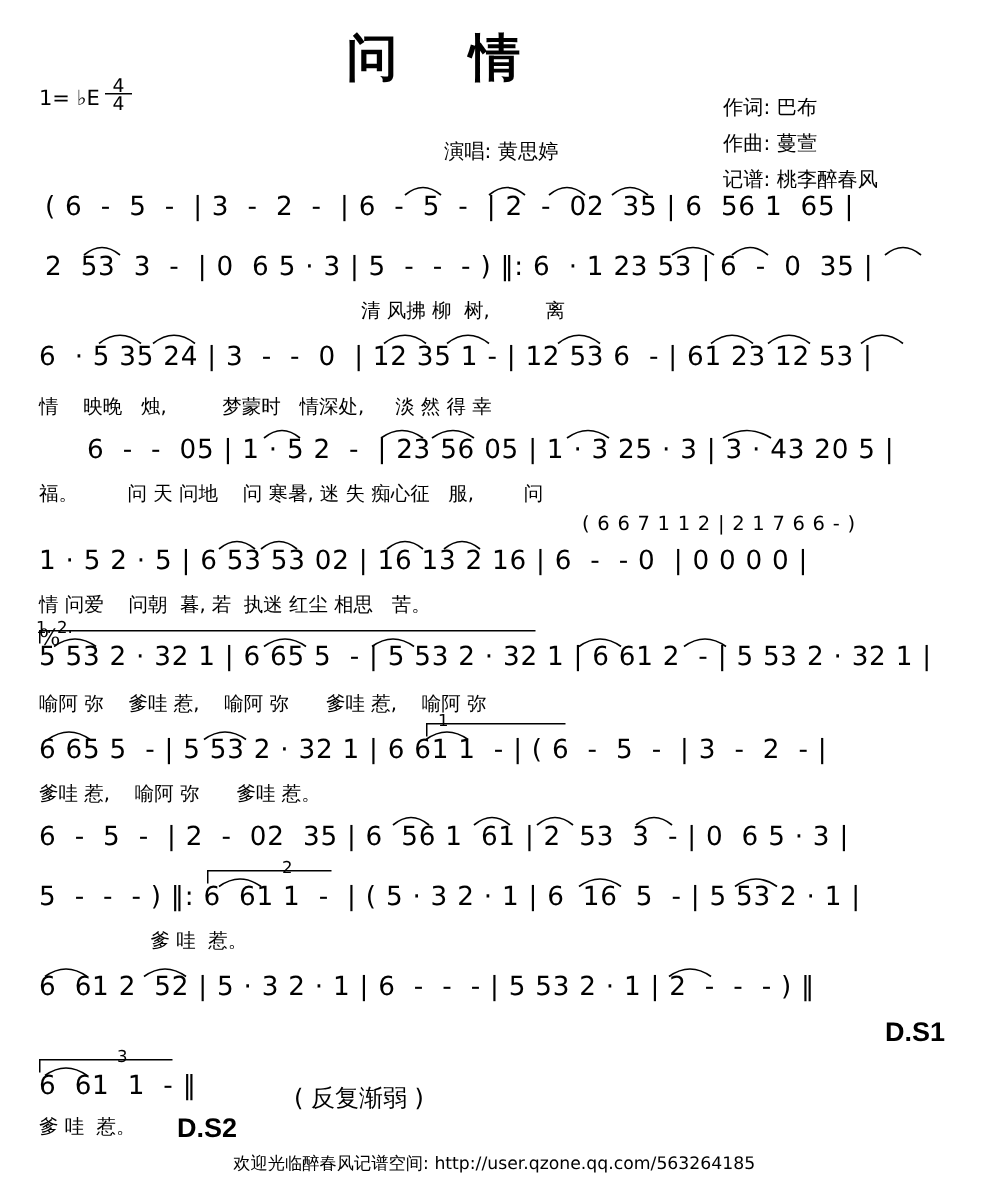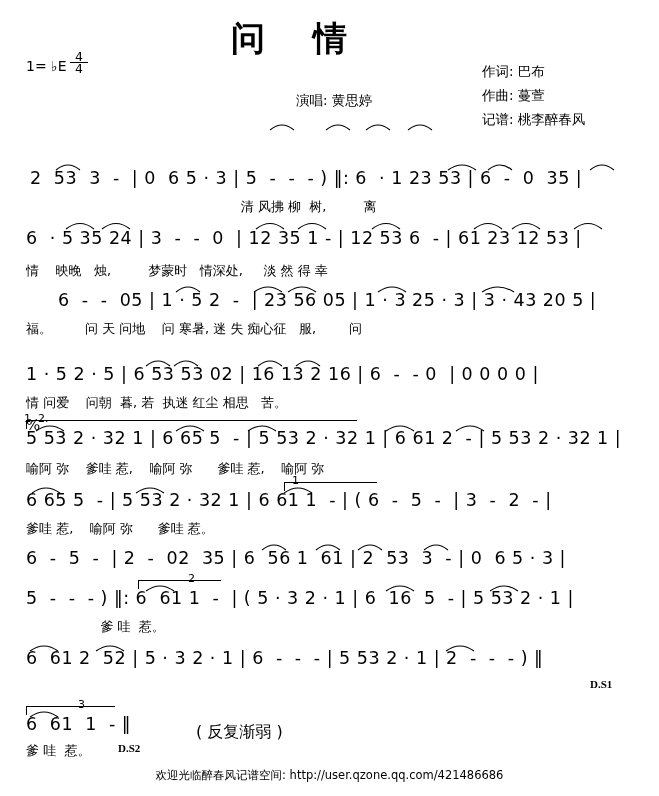--- a/index.html
+++ b/index.html
@@ -82,22 +82,22 @@
     position: absolute;
     left: 0;
     top: 768px;
     width: 659px;
     text-align: center;
     font-size: 11.5px;
     font-family: "DejaVu Sans", sans-serif;
   }
   .dsmark {
     position: absolute;
-    font-family: Liberation Serif, serif;
-    font-size: 11px;
+    font-family: Liberation Sans, sans-serif;
+    font-size: 18px;
     font-weight: bold;
   }
   .repeatlabel {
     position: absolute;
     font-family: "DejaVu Sans", sans-serif;
     font-size: 11px;
   }
   .bracket {
     position: absolute;
     border-top: 1.4px solid #000;
@@ -123,20 +123,21 @@
   <div class="meter">
     <span class="num">4</span>
     <span class="den">4</span>
   </div>
 
   <div class="credit" style="left:296px; top:63px;margin-top:29px;">演唱: 黄思婷</div>
   <div class="credit" style="left:482px; top:63px;">作词: 巴布</div>
   <div class="credit" style="left:482px; top:87px;">作曲: 蔓萱</div>
   <div class="credit" style="left:482px; top:111px;">记谱: 桃李醉春风</div>
 
+  <div class="notes" style="left:30px; top:128px;">( 6  -  5  -  | 3  -  2  -  | 6  -  5  -  | 2  -  02  35 | 6  56 1  65 |</div>
   <svg style="position:absolute;left:30px;top:118px;" width="600" height="16">
     <path d="M240 12 Q252 2 264 12" stroke="#000" fill="none" stroke-width="1.1"></path>
     <path d="M296 12 Q308 2 320 12" stroke="#000" fill="none" stroke-width="1.1"></path>
     <path d="M336 12 Q348 2 360 12" stroke="#000" fill="none" stroke-width="1.1"></path>
     <path d="M378 12 Q390 2 402 12" stroke="#000" fill="none" stroke-width="1.1"></path>
   </svg>
 
   <div class="notes" style="left:30px; top:168px;">2  53  3  -  | 0  6 5 · 3 | 5  -  -  - ) ‖: 6  · 1 23 53 | 6  -  0  35 |</div>
   <div class="lyrics" style="left:30px; top:198px;">                                                   清 风拂 柳  树,         离</div>
   <svg style="position:absolute;left:30px;top:158px;" width="600" height="16">
@@ -162,20 +163,21 @@
   <div class="notes" style="left:26px; top:290px;margin-left:32px;">6  -  -  05 | 1 · 5 2  -  | 23 56 05 | 1 · 3 25 · 3 | 3 · 43 20 5 |</div>
   <div class="lyrics" style="left:26px; top:320px;">福。        问 天 问地    问 寒暑, 迷 失 痴心征   服,        问</div>
   <svg style="position:absolute;left:26px;top:280px;" width="610" height="16">
     <path d="M150 12 Q162 2 174 12" stroke="#000" fill="none" stroke-width="1.1"></path>
     <path d="M228 12 Q242 2 256 12" stroke="#000" fill="none" stroke-width="1.1"></path>
     <path d="M262 12 Q276 2 290 12" stroke="#000" fill="none" stroke-width="1.1"></path>
     <path d="M352 12 Q366 2 380 12" stroke="#000" fill="none" stroke-width="1.1"></path>
     <path d="M456 12 Q472 2 488 12" stroke="#000" fill="none" stroke-width="1.1"></path>
   </svg>
 
+  <div class="notes tiny" style="left:388px; top:342px; font-size:13px;">( 6 6 7 1 1 2 | 2 1 7 6 6 - )</div>
   <div class="notes" style="left:26px; top:364px;">1 · 5 2 · 5 | 6 53 53 02 | 16 13 2 16 | 6  -  - 0  | 0 0 0 0 |</div>
   <div class="lyrics" style="left:26px; top:394px;">情 问爱    问朝  暮, 若  执迷 红尘 相思   苦。</div>
   <svg style="position:absolute;left:26px;top:354px;" width="610" height="16">
     <path d="M120 12 Q132 2 144 12" stroke="#000" fill="none" stroke-width="1.1"></path>
     <path d="M148 12 Q160 2 172 12" stroke="#000" fill="none" stroke-width="1.1"></path>
     <path d="M232 12 Q244 2 256 12" stroke="#000" fill="none" stroke-width="1.1"></path>
     <path d="M270 12 Q282 2 294 12" stroke="#000" fill="none" stroke-width="1.1"></path>
   </svg>
 
   <div class="sign" style="left:26px; top:416px;">%</div>
@@ -234,15 +236,15 @@
   <div class="repeatlabel" style="left:78px; top:698px;">3</div>
 
   <div class="notes" style="left:26px; top:714px;">6  61  1  - ‖</div>
   <div class="repeatlabel" style="left:150px; top:722px; font-size:16px;margin-left:46px;">( 反复渐弱 )</div>
   <div class="lyrics" style="left:26px; top:742px;">爹 哇  惹。</div>
   <div class="dsmark" style="left:118px; top:742px;">D.S2</div>
   <svg style="position:absolute;left:26px;top:704px;" width="200" height="16">
     <path d="M4 13 Q18 3 32 13" stroke="#000" fill="none" stroke-width="1.1"></path>
   </svg>
 
-  <div class="footer">欢迎光临醉春风记谱空间: http://user.qzone.qq.com/421486686</div>
+  <div class="footer">欢迎光临醉春风记谱空间: http://user.qzone.qq.com/563264185</div>
 
 </div>
 
 </body></html>

